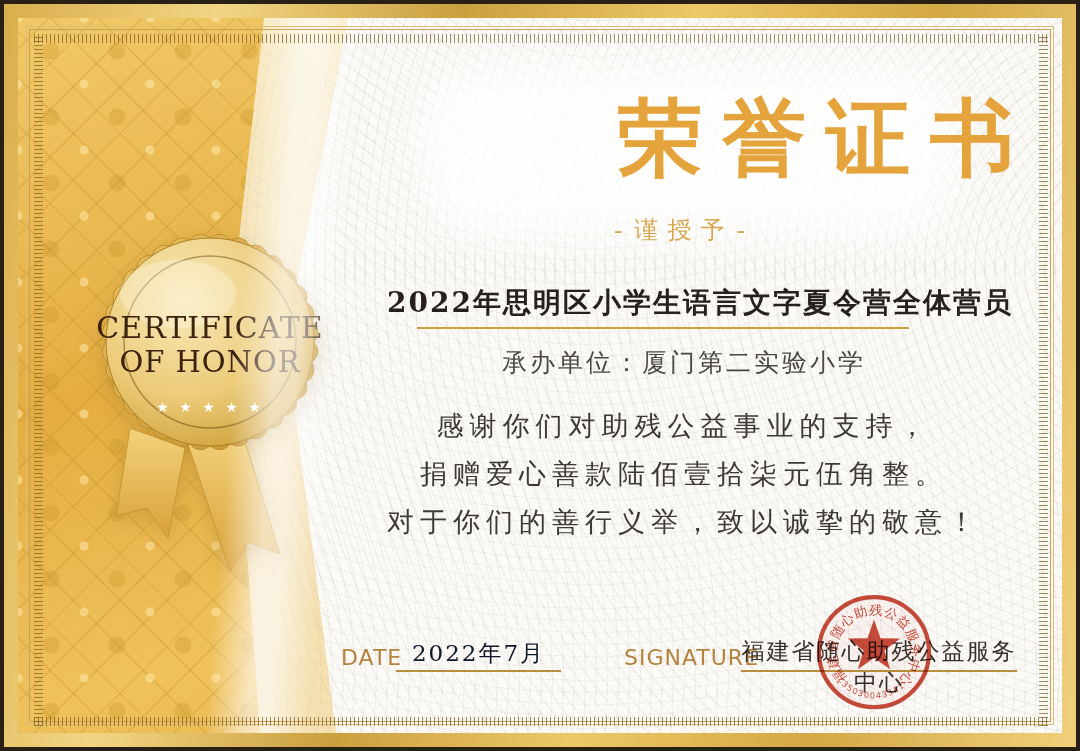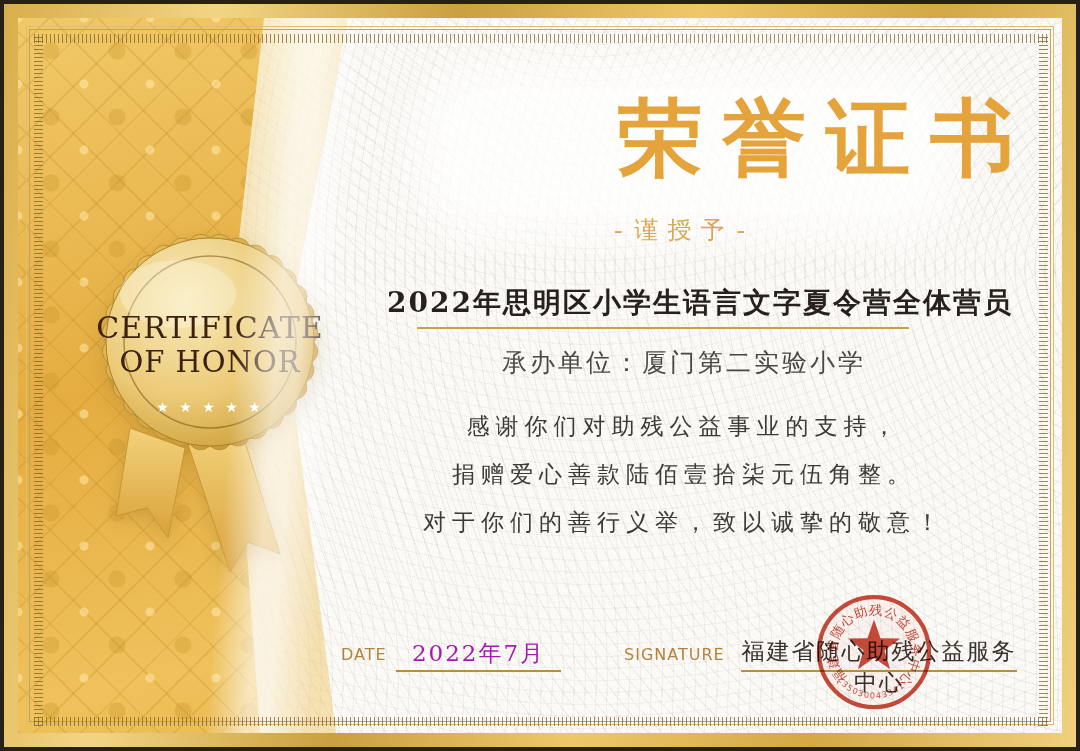--- a/index.html
+++ b/index.html
@@ -55,28 +55,28 @@
     font-family:Liberation Mono, monospace;
     font-size:24px; color:#d8a851; text-align:center; letter-spacing:9px;}
   .recipient{position:absolute; left:332px; top:266px; width:700px;
     font-family:"DejaVu Serif","Liberation Serif",serif; font-weight:bold;
     font-size:28px; color:#27211d; text-align:center; letter-spacing:2px;}
   .recipient-rule{position:absolute; left:399px; top:309px; width:492px; height:2px; background:#c9a23c;}
   .organizer{position:absolute; left:316px; top:322px; width:700px;
     font-size:25px; color:#4a4744; text-align:center; letter-spacing:3px;margin-top:6px;}
   .body-text{position:absolute; left:316px; top:384px; width:700px;
     font-family:"DejaVu Serif","Liberation Serif",serif;
-    font-size:23px; line-height:48px; color:#3d3936; text-align:center; letter-spacing:6px;}
+    font-size:27px; line-height:48px; color:#3d3936; text-align:center; letter-spacing:6px;}
   
-  .lbl{position:absolute; font-size:16px; color:#b5823e; letter-spacing:1px;}
+  .lbl{position:absolute; font-size:22px; color:#b5823e; letter-spacing:1px;}
   .lbl.date{left:323px; top:627px;} .lbl.sig{left:606px; top:627px;}
   .fill-line{position:absolute; top:652px; height:2px; background:#b98f3f;}
   .fill-line.date{left:378px; width:165px;} .fill-line.sig{left:723px; width:276px;}
   .val{position:absolute; font-family:"DejaVu Serif","Liberation Serif",serif;
-    color:#a21caf; text-align:center; letter-spacing:2px;}
+    color:#0f172a; text-align:center; letter-spacing:2px;}
   .val.date{left:378px; width:165px; top:620px; font-size:23px;}
   .val.sig{left:716px; width:290px; top:618px; font-size:23px; color:#37302b;}
   
   .badge{position:absolute; left:72px; top:202px; width:240px; height:390px;
     filter:drop-shadow(0 6px 10px rgba(150,110,35,.30));}
   .stamp{position:absolute; left:781px; top:559px; width:150px; height:150px;
     opacity:.92; mix-blend-mode:multiply;}
 </style>
 </head>
 <body>

